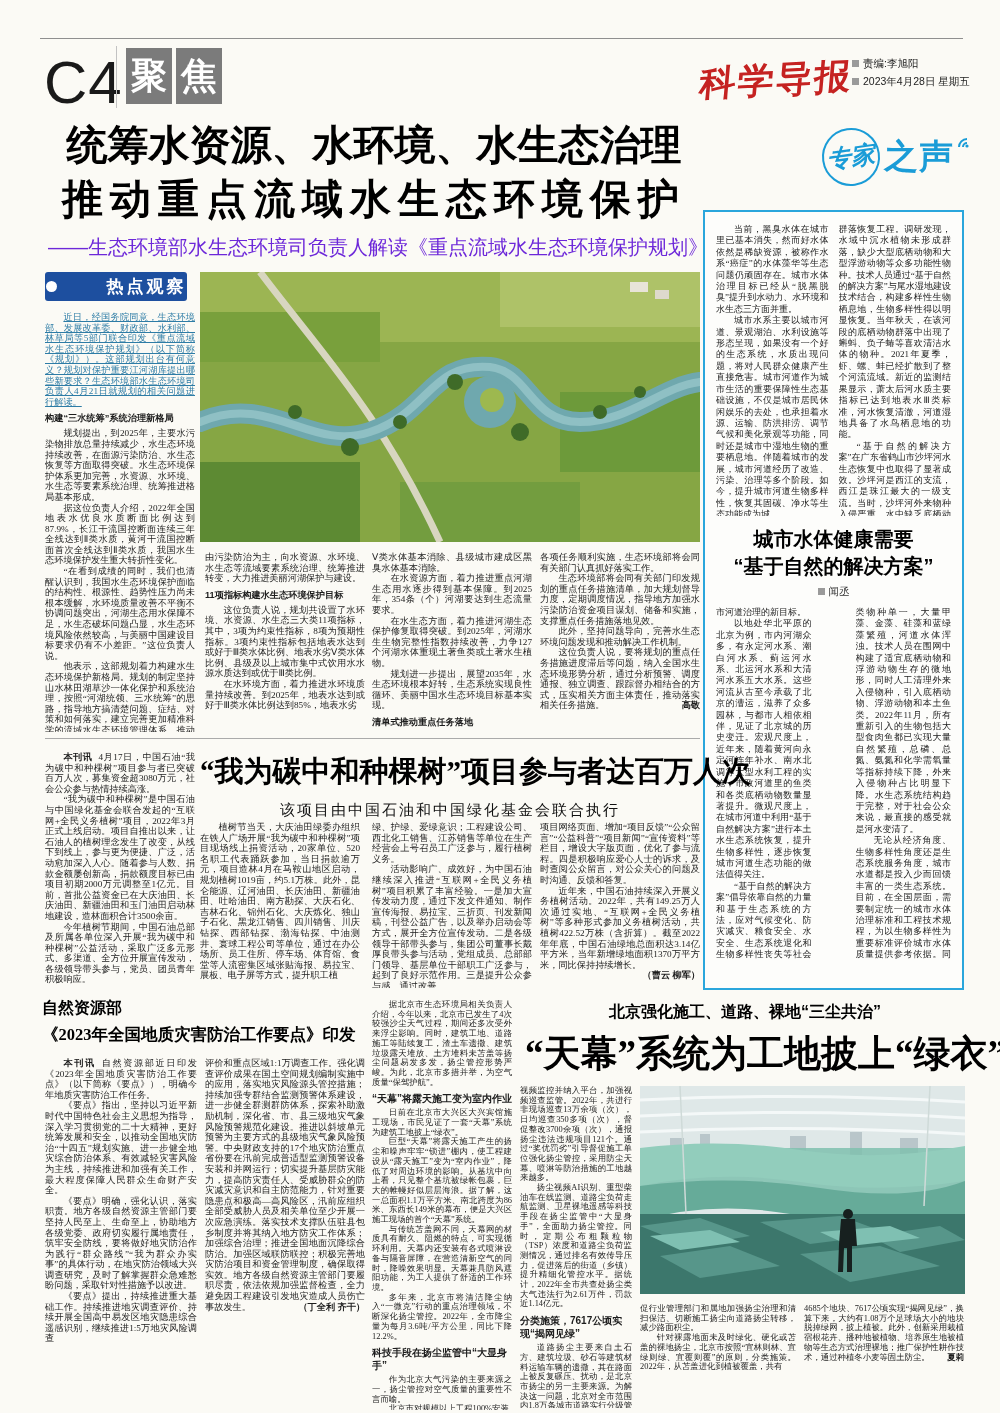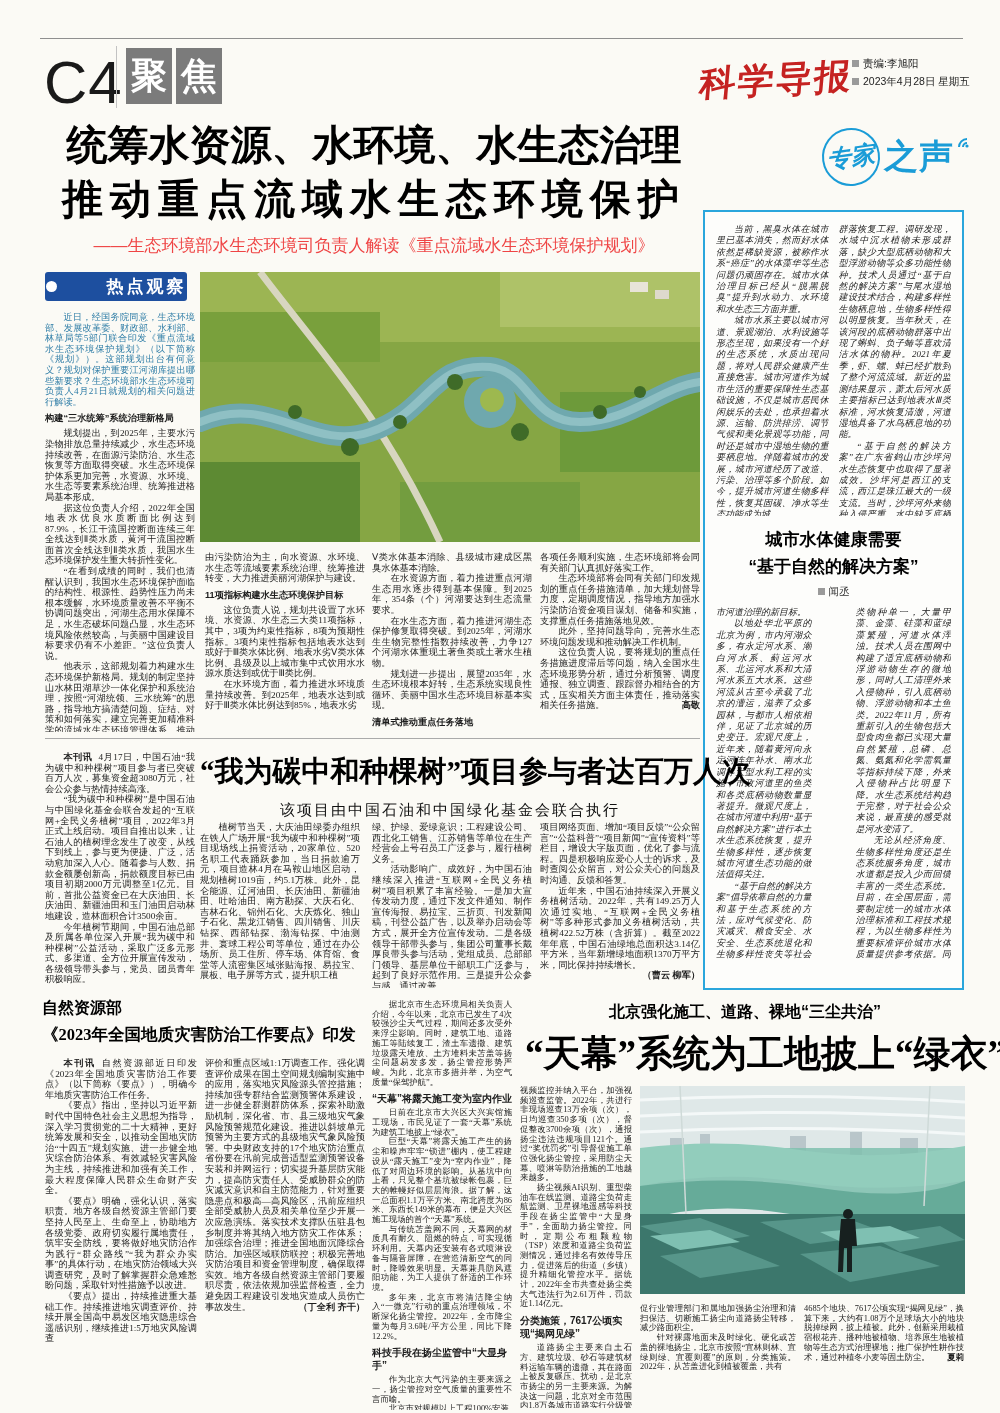--- a/index.html
+++ b/index.html
@@ -9,45 +9,45 @@
   .rule { background:#8f8f8f; height:1px; }
   
   .pageno { font-family:"Liberation Sans", sans-serif; font-size:60px; font-weight:500; color:#1a1a1a; letter-spacing:1px; }
   .secbox { width:46px; height:56px; background:#7b7b7b; color:#fff; font-family:"Liberation Sans", sans-serif; font-weight:900; font-size:36px; display:flex; align-items:center; justify-content:center; }
   .masthead { font-size:36px; font-weight:900; color:#c52221; font-family:"Liberation Serif", serif; transform:skewX(-8deg) rotate(-3deg); letter-spacing:2px; white-space:nowrap; }
   .hdrinfo { font-family:"Liberation Sans", sans-serif; font-size:10.5px; color:#222; line-height:18px; white-space:nowrap; }
   .sq { display:inline-block; width:7px; height:7px; background:#9a9a9a; margin-right:4px; }
   
   .h1line { font-family:"Liberation Sans", sans-serif; font-weight:900; font-size:41px; color:#000; text-align:center; white-space:nowrap; }
   .h1line.l2 { letter-spacing:7px; }
-  .deck { font-family:"Liberation Sans", sans-serif; font-size:17px; color:#ef4444; text-align:center; white-space:nowrap; }
+  .deck { font-family:"Liberation Sans", sans-serif; font-size:20px; color:#6d28d9; text-align:center; white-space:nowrap; }
   
   .badge { background:#1d4f9f; color:#fff; border-radius:3px; display:flex; align-items:center; justify-content:center; font-family:"Liberation Sans", sans-serif; font-weight:900; font-size:17px; letter-spacing:3px; }
   .badge .dot { width:11px; height:11px; background:#fff; border-radius:50%; margin-right:7px; }
   
   .col { overflow:hidden; text-align:justify; }
   .col p { font-size:9.2px; line-height:10.6px; text-indent:2em; color:#1c1c1c; }
   .col p.cont { text-indent:0; }
-  .col .lede { color:#2d7ca6; }
+  .col .lede { color:#2d7ca6;text-decoration:underline; }
   .colsub { font-family:"Liberation Sans", sans-serif; font-weight:900; font-size:11px; color:#000; text-indent:0 !important; text-align:left; margin:5px 0 3px 0 !important; line-height:13px !important; }
   .flag { font-family:"Liberation Sans", sans-serif; font-weight:900; margin-right:6px; }
   .byl { float:right; font-weight:900; font-family:Liberation Serif, serif; }
   .tight p { font-size:8.4px; line-height:9.7px; }
   .tight .colsub { font-size:10px; }
   
   .expertlogo { display:flex; align-items:center; }
   .elogo-circle { width:58px; height:58px; border:2.5px solid #1a9cd7; border-radius:50%; display:flex; align-items:center; justify-content:center; font-size:24px; font-weight:900; color:#1a9cd7; font-style:italic; transform:rotate(-8deg); font-family:"Liberation Serif", serif; }
   .elogo-text { font-family:"Liberation Sans", sans-serif; font-weight:900; font-size:34px; color:#1a9cd7; margin-left:4px; letter-spacing:1px; }
   .sidebar { border:2.5px solid #2aa6dc; background:#fdfdfb; padding:12px 11px; }
   .sbcols { display:flex; gap:10px; overflow:hidden; }
-  .sbcol { flex:1; text-align:justify; overflow:hidden;font-style:italic; }
+  .sbcol { flex:1; text-align:justify; overflow:hidden; }
   .sbcol p { font-size:9px; line-height:11.4px; text-indent:2em; color:#222; }
   .sbcol p.cont { text-indent:0; }
   .sbtitle { text-align:center; margin:10px 0 8px 0; }
-  .sbtitle .t { font-family:"Liberation Sans", sans-serif; font-weight:900; font-size:17px; line-height:27px; color:#000; white-space:nowrap; }
+  .sbtitle .t { font-family:"Liberation Sans", sans-serif; font-weight:900; font-size:20px; line-height:27px; color:#000; white-space:nowrap; }
   .sbauthor { font-family:"Liberation Sans", sans-serif; font-size:10.5px; color:#333; margin-top:5px; }
   
   .storyhead1 { font-family:"Liberation Serif", serif; font-weight:900; font-size:29px; text-align:center; color:#000; white-space:nowrap; }
   .storydeck { font-family:"Liberation Sans", sans-serif; font-size:15px; text-align:center; letter-spacing:2px; color:#111; margin-top:9px; }
   .kicker { font-family:"Liberation Sans", sans-serif; font-weight:700; font-size:16px; color:#000; }
   .geotitle { font-family:"Liberation Serif", serif; font-weight:900; font-size:16.5px; color:#000; margin-top:5px; white-space:nowrap; }
   .tmkicker { font-family:"Liberation Sans", sans-serif; font-weight:700; font-size:16px; text-align:center; color:#000; }
   .tmtitle { font-family:"Liberation Serif", serif; font-weight:900; font-size:37px; text-align:center; color:#000; margin-top:6px; white-space:nowrap; }
   .vline { background:#c2c2c2; width:1px; }
   .photo { display:block; }

